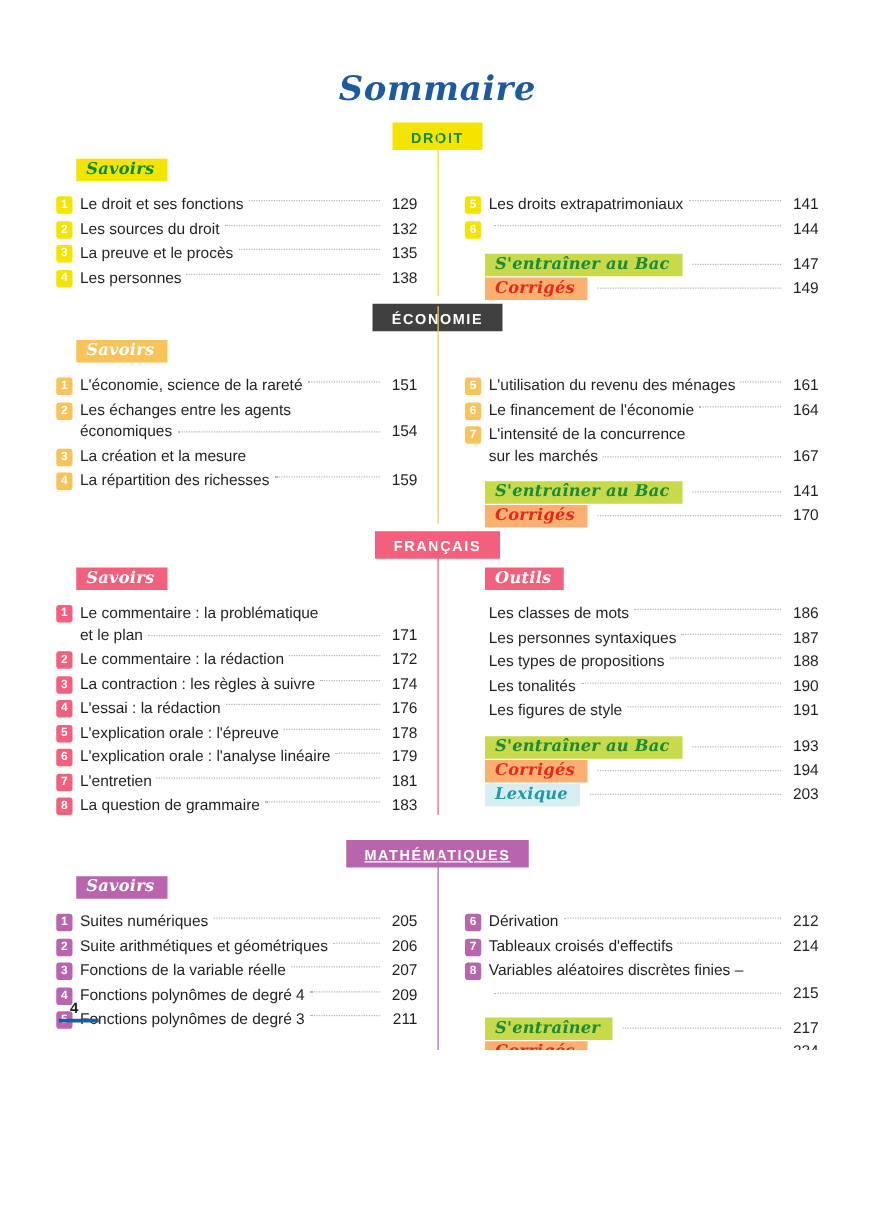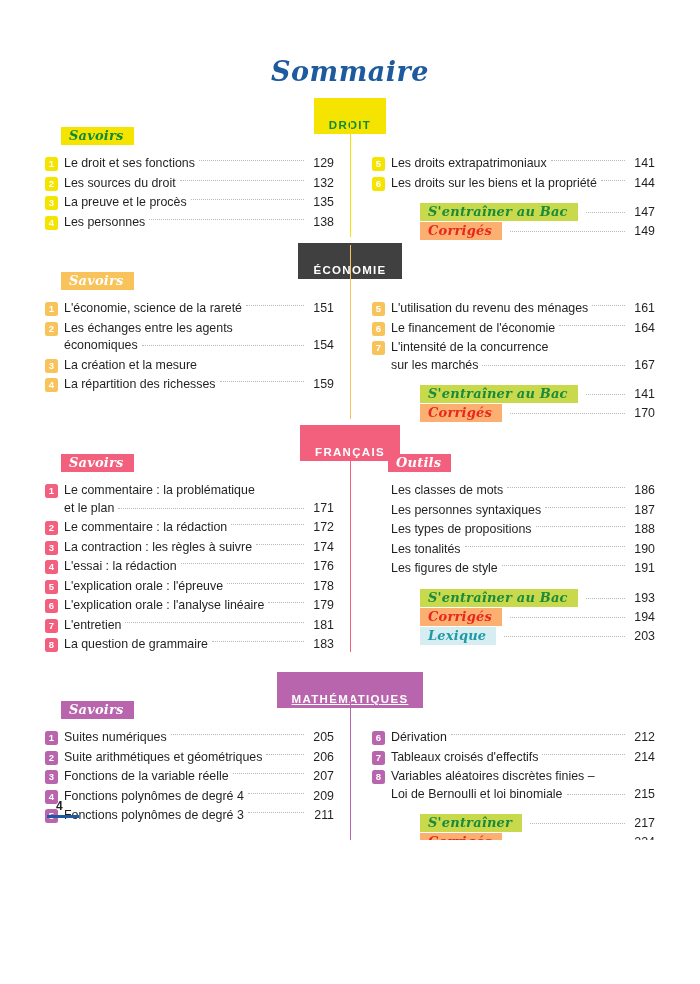--- a/index.html
+++ b/index.html
@@ -38,21 +38,21 @@
     left: 45px;
     width: 610px;
   }
   .subject-header {
     text-align: center;
     margin-bottom: 9px;
     height: 19px;
   }
   .subject-chip {
     display: inline-block;
-    padding: 21px 15px 2px 15px;
+    padding: 7px 15px 2px 15px;
     font-size: 11.5px;
     font-weight: bold;
     letter-spacing: 1.3px;
     line-height: 13px;
   }
 
   
   .cols {
     display: flex;
     position: relative;
@@ -140,21 +140,21 @@
     width: 100%;
   }
 
   
   .special {
     display: flex;
     align-items: baseline;
     margin-left: 16px;
     margin-bottom: 1px;
   }
-  .special .chip-script { flex: 0 0 auto; margin-left: 32px; }
+  .special .chip-script { flex: 0 0 auto; }
   .special .leader {
     transform: translateY(-3px);
     margin-left: 8px;
   }
   .special .pagenum { padding-left: 4px; }
   .special-gap { height: 9px; }
 
   
   .footer {
     position: absolute;
@@ -239,21 +239,20 @@
                   <span class="entry-text">Les droits extrapatrimoniaux</span>
                   <span class="leader"></span>
                   <span class="pagenum">141</span>
                 </div>
               </span>
             </div>
             <div class="entry">
               <span class="badge" style="background:#f5e400;">6</span>
               <span class="entry-body">
                 <div class="entry-line">
-                  <span class="entry-text">Les droits sur les biens et la propriété</span>
                   <span class="leader"></span>
                   <span class="pagenum">144</span>
                 </div>
               </span>
             </div>
             <div class="special-gap"></div>
             <div class="special">
               <span class="chip-script" style="background:#c8d94b;color:#1a8a3c;">S'entraîner au Bac</span>
               <span class="leader"></span>
               <span class="pagenum">147</span>
@@ -603,21 +602,20 @@
                 </div>
               </span>
             </div>
             <div class="entry">
               <span class="badge" style="background:#b865ad;">8</span>
               <span class="entry-body">
                 <div class="entry-line">
                   <span class="entry-text">Variables aléatoires discrètes finies –</span>
                 </div>
                 <div class="subline">
-                  <span class="entry-text">Loi de Bernoulli et loi binomiale</span>
                   <span class="leader"></span>
                   <span class="pagenum">215</span>
                 </div>
               </span>
             </div>
             <div class="special-gap"></div>
             <div class="special">
               <span class="chip-script" style="background:#c8d94b;color:#1a8a3c;">S'entraîner</span>
               <span class="leader"></span>
               <span class="pagenum">217</span>

